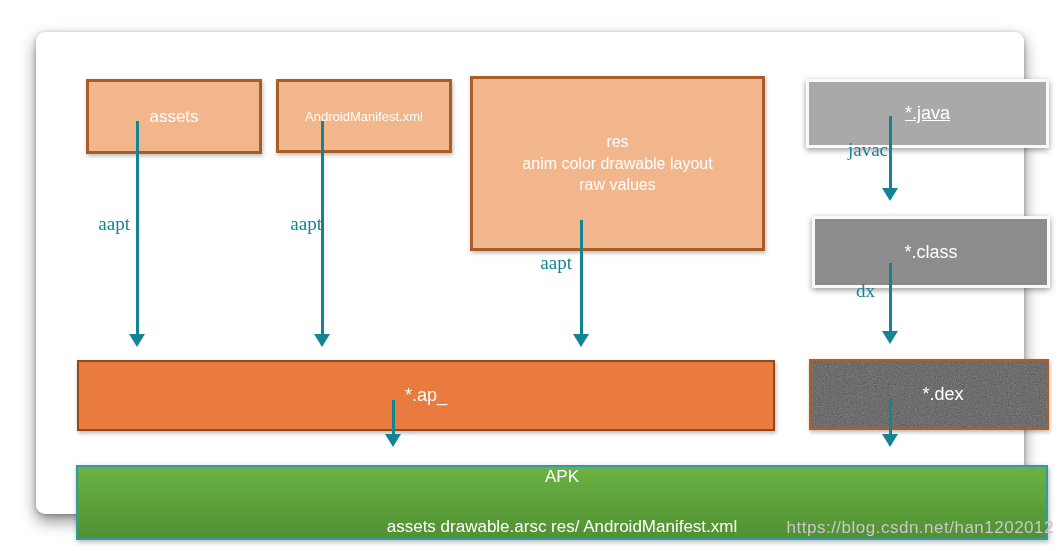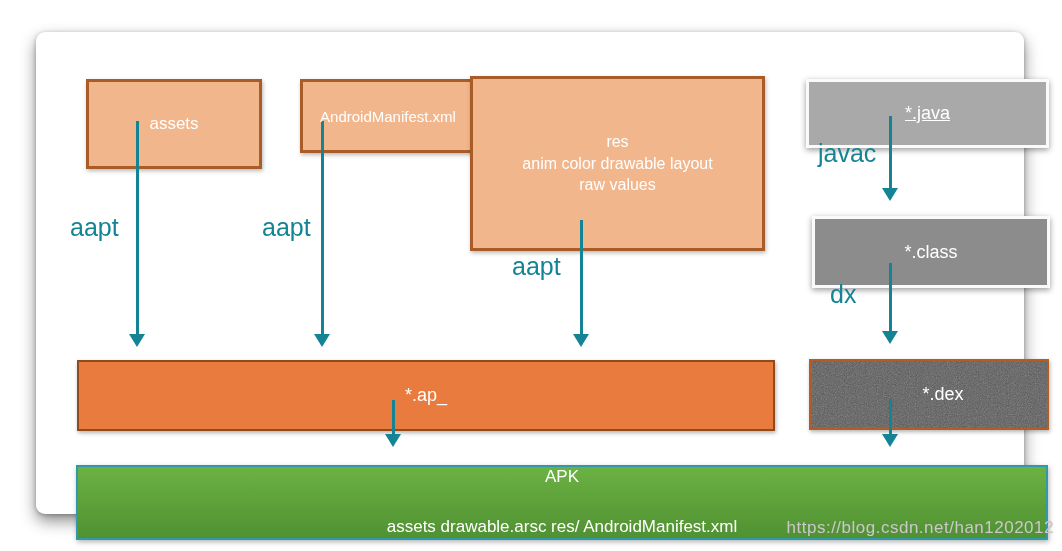--- a/index.html
+++ b/index.html
@@ -20,28 +20,28 @@
     position:absolute; left:36px; top:32px; width:988px; height:482px;
     background:#ffffff; border-radius:9px;
     box-shadow:0 7px 16px rgba(0,0,0,0.45), 0 1px 4px rgba(0,0,0,0.25);
   }
   .node{
     position:absolute; display:flex; flex-direction:column;
     align-items:center; justify-content:center;
     color:#ffffff; text-align:center; box-sizing:border-box;
   }
   .node-assets{
-    left:50px; top:47px; width:176px; height:90px;
+    left:50px; top:47px; width:176px; height:75px;
     background:var(--light-orange); border:3px solid var(--light-orange-border);
     box-shadow:1px 2px 4px rgba(0,0,0,0.28); font-size:17px;
   }
   .node-manifest{
     left:240px; top:47px; width:176px; height:74px;
     background:var(--light-orange); border:3px solid var(--light-orange-border);
-    box-shadow:1px 2px 4px rgba(0,0,0,0.28); font-size:15px;margin-left:24px;
+    box-shadow:1px 2px 4px rgba(0,0,0,0.28); font-size:13px;
   }
   .node-res{
     left:434px; top:44px; width:295px; height:175px;
     background:var(--light-orange); border:3px solid var(--light-orange-border);
     box-shadow:1px 2px 4px rgba(0,0,0,0.28); font-size:16px; line-height:1.35;
   }
   .node-java{
     left:770px; top:47px; width:243px; height:69px;
     background:var(--gray-light); border:3px solid #fafafa;
     box-shadow:0 2px 6px rgba(0,0,0,0.4); font-size:18px;text-decoration:underline;
@@ -70,22 +70,22 @@
   .noise-svg{position:absolute; left:0; top:0; width:100%; height:100%; pointer-events:none;}
   .node-label{position:relative; z-index:2;}
   .arrow{position:absolute;}
   .arrow .line{position:absolute; width:3px; background:var(--teal); left:0; top:0;}
   .arrow .head{
     position:absolute; width:0; height:0; left:-6.5px;
     border-left:8px solid transparent; border-right:8px solid transparent;
     border-top:13px solid var(--teal);
   }
   .edge-label{
-    position:absolute; color:var(--teal); font-size:25px;
-    text-align:left; white-space:nowrap;
+    position:absolute; color:var(--teal); font-size:19px;
+    text-align:right; white-space:nowrap;font-family:Liberation Serif, serif;
   }
   .watermark{
     position:absolute; right:8px; top:518px; color:#c9c9c9;
     font-size:17px; letter-spacing:0.5px; text-shadow:0 0 1px rgba(120,120,120,0.4);
   }
 </style>
 </head>
 <body>
 
 <div id="page">

